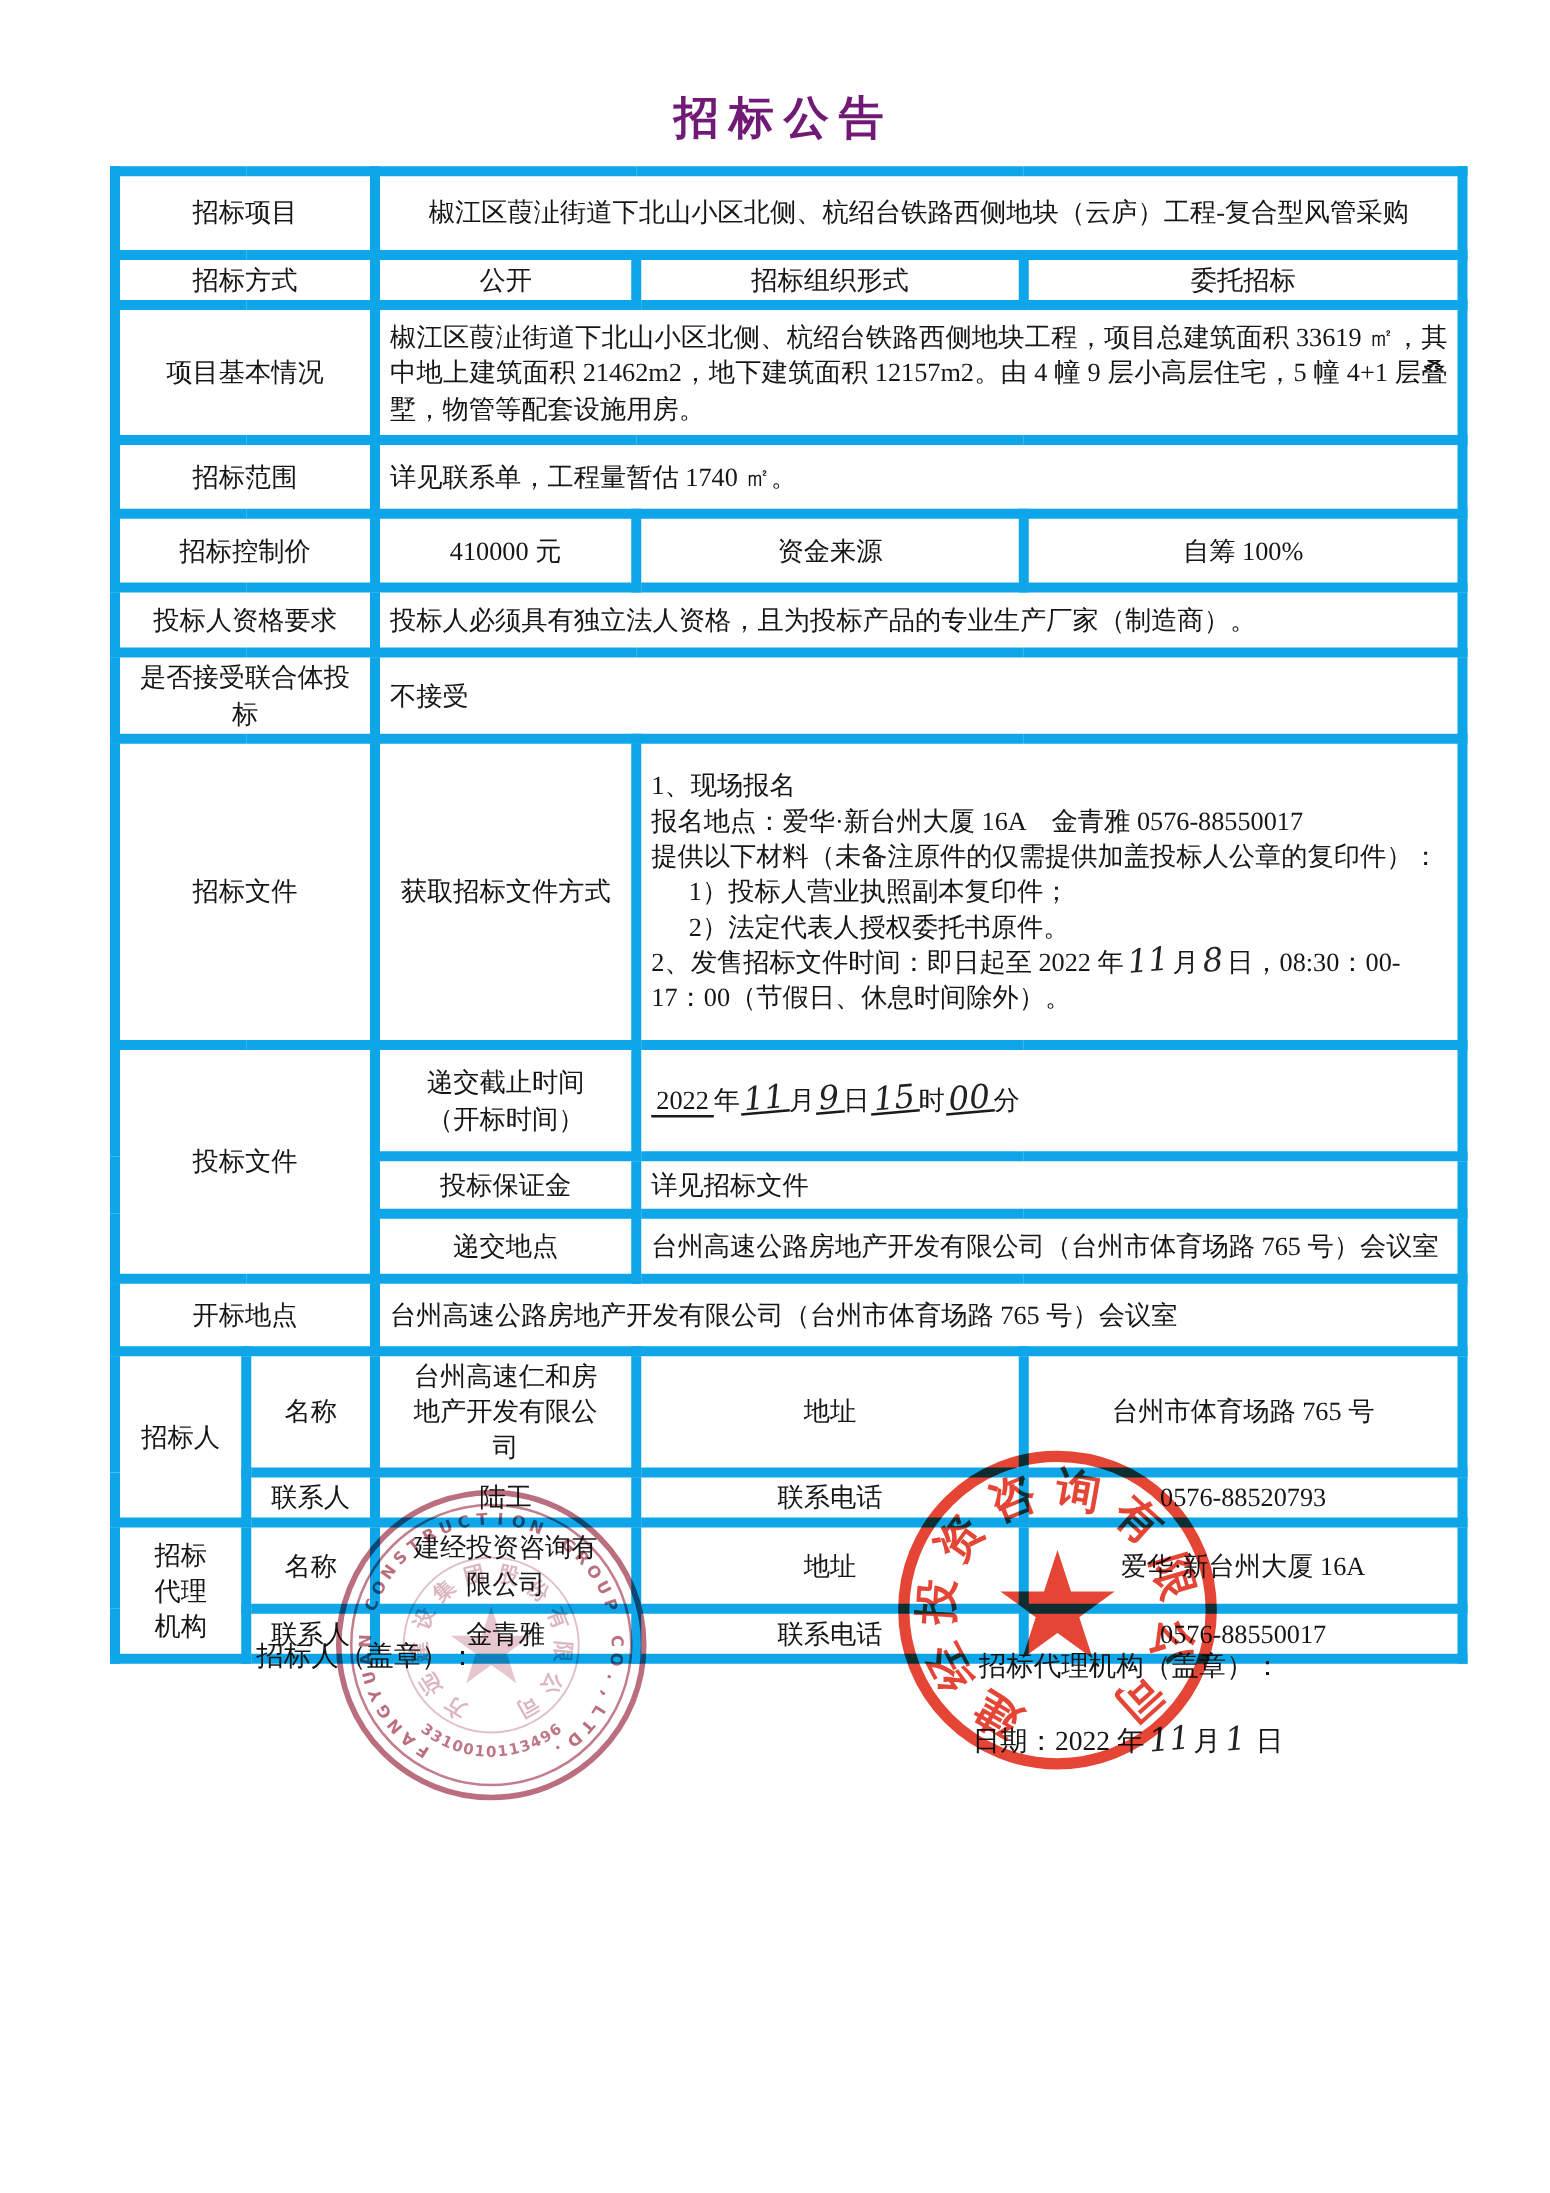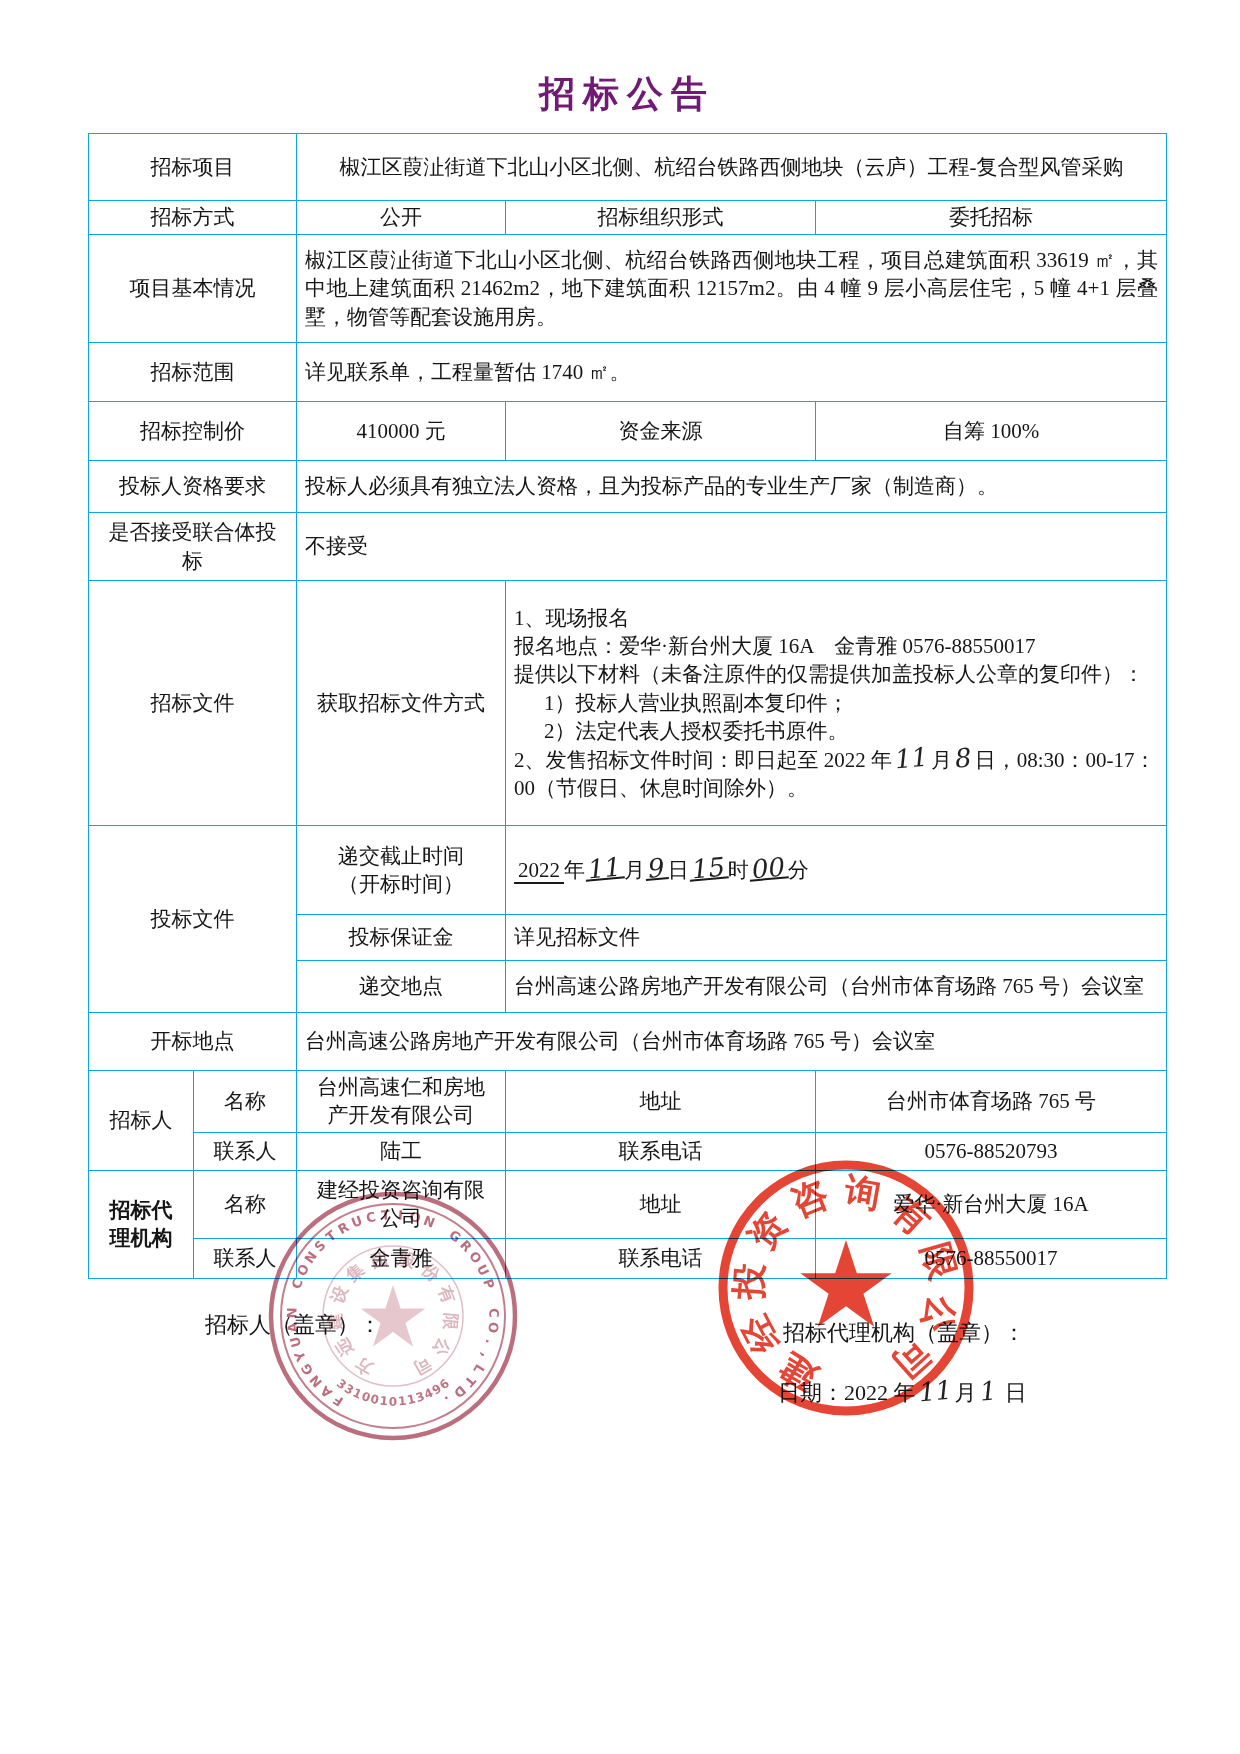--- a/index.html
+++ b/index.html
@@ -10,21 +10,21 @@
   }
   .page-title{
     position:absolute;left:88px;top:70px;width:1078px;text-align:center;
     font-family:"DejaVu Sans","Liberation Sans",sans-serif;
     font-size:36px;font-weight:700;letter-spacing:8px;color:#701a75;
   }
   table.doc{
     position:absolute;left:88px;top:133px;border-collapse:collapse;table-layout:fixed;
   }
   table.doc td{
-    border:1px solid #0ea5e9;font-size:21px;line-height:1.35;
+    border:8px solid #0ea5e9;font-size:21px;line-height:1.35;
     padding:2px 8px;vertical-align:middle;color:#161616;
     overflow:hidden;
   }
   td.lab{text-align:center;}
   td.ctr{text-align:center;}
   td.lft{text-align:left;padding-left:14px;}
   td.body-text{line-height:37px;padding:6px 12px;text-align:justify;}
   .sub-lines{line-height:36px;}
   .indent{padding-left:30px;}
   .hw{
@@ -129,21 +129,21 @@
     <td class="ctr">地址</td>
     <td class="ctr">台州市体育场路 765 号</td>
   </tr>
   <tr style="height:38px">
     <td class="lab">联系人</td>
     <td class="ctr">陆工</td>
     <td class="ctr">联系电话</td>
     <td class="ctr">0576-88520793</td>
   </tr>
   <tr style="height:68px">
-    <td rowspan="2" class="lab" style="padding:2px 18px;font-weight:bold;">招标代理机构</td>
+    <td rowspan="2" class="lab" style="padding:2px 18px;">招标代理机构</td>
     <td class="lab">名称</td>
     <td class="ctr" style="padding:2px 20px;">建经投资咨询有限公司</td>
     <td class="ctr">地址</td>
     <td class="ctr">爱华·新台州大厦 16A</td>
   </tr>
   <tr style="height:40px">
     <td class="lab">联系人</td>
     <td class="ctr">金青雅</td>
     <td class="ctr">联系电话</td>
     <td class="ctr">0576-88550017</td>

